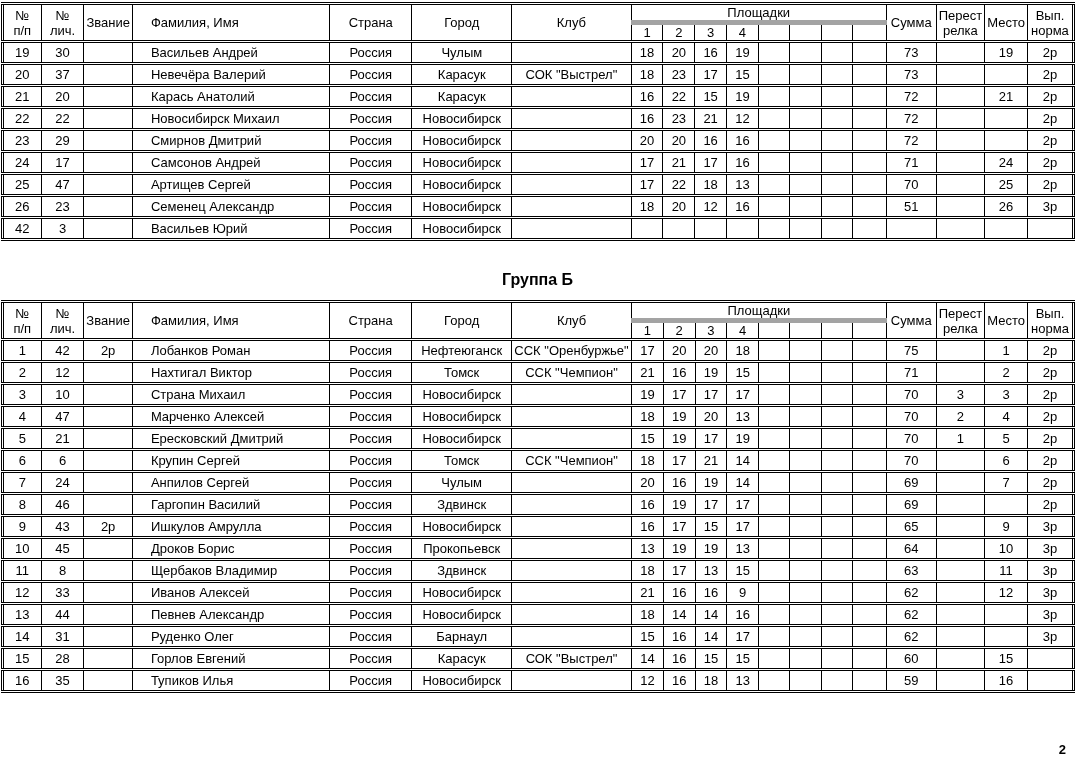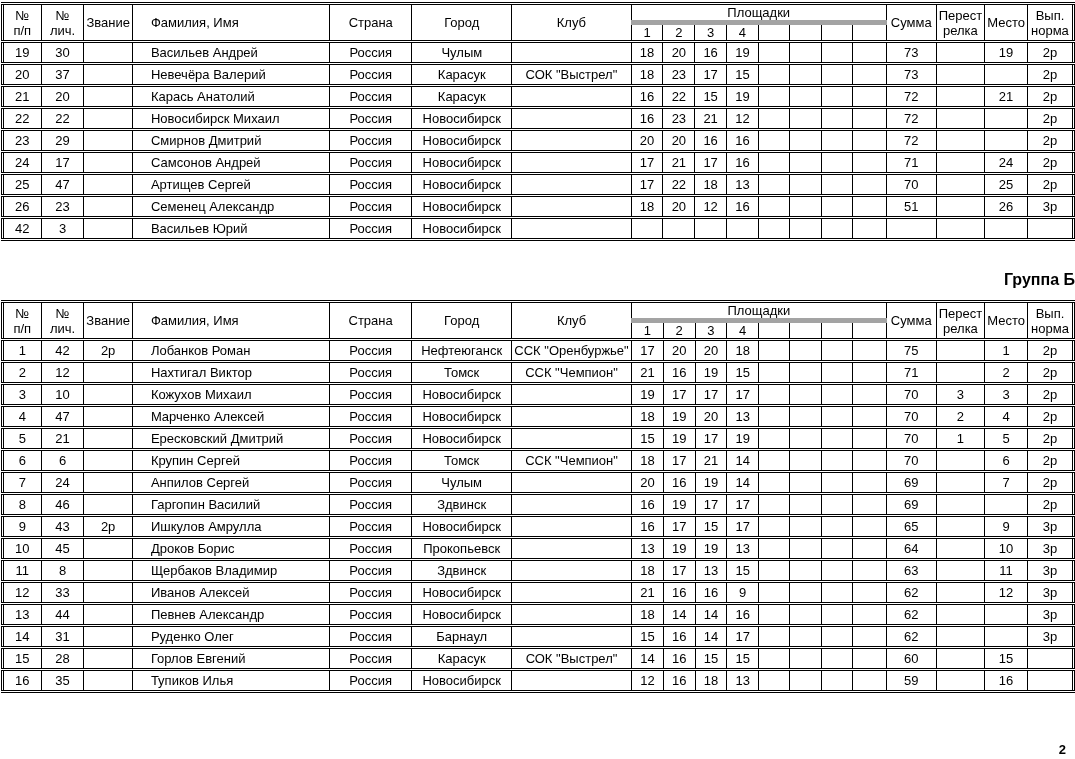--- a/index.html
+++ b/index.html
@@ -24,21 +24,21 @@
     padding:0 2px; overflow:hidden; white-space:nowrap;
   }
   thead th { white-space:pre-line; }
   thead tr { height:16px; }
   tbody tr { height:22px; }
   th.grp { border-bottom:5px solid #a3a3a3; }
   th.sub { border-top:1px solid #000; }
   .name-cell, .name-head { text-align:left; padding-left:18px; }
   .group-title {
     position:absolute; top:271px; left:0; width:100%;
-    text-align:right; font-size:16px; font-weight:bold;
+    text-align:center; font-size:16px; font-weight:bold;
   }
   .page-number {
     position:absolute; top:742px; right:9px;
     font-size:13px; font-weight:bold;
   }
 </style>
 </head>
 <body>
 
 <div class="page">
@@ -379,21 +379,21 @@
           <td></td>
           <td>71</td>
           <td></td>
           <td>2</td>
           <td>2р</td>
         </tr>
         <tr>
           <td>3</td>
           <td>10</td>
           <td></td>
-          <td class="name-cell">Кожухов Михаил</td>
+          <td class="name-cell">Страна Михаил</td>
           <td>Россия</td>
           <td>Новосибирск</td>
           <td></td>
           <td>19</td>
           <td>17</td>
           <td>17</td>
           <td>17</td>
           <td></td>
           <td></td>
           <td></td>

